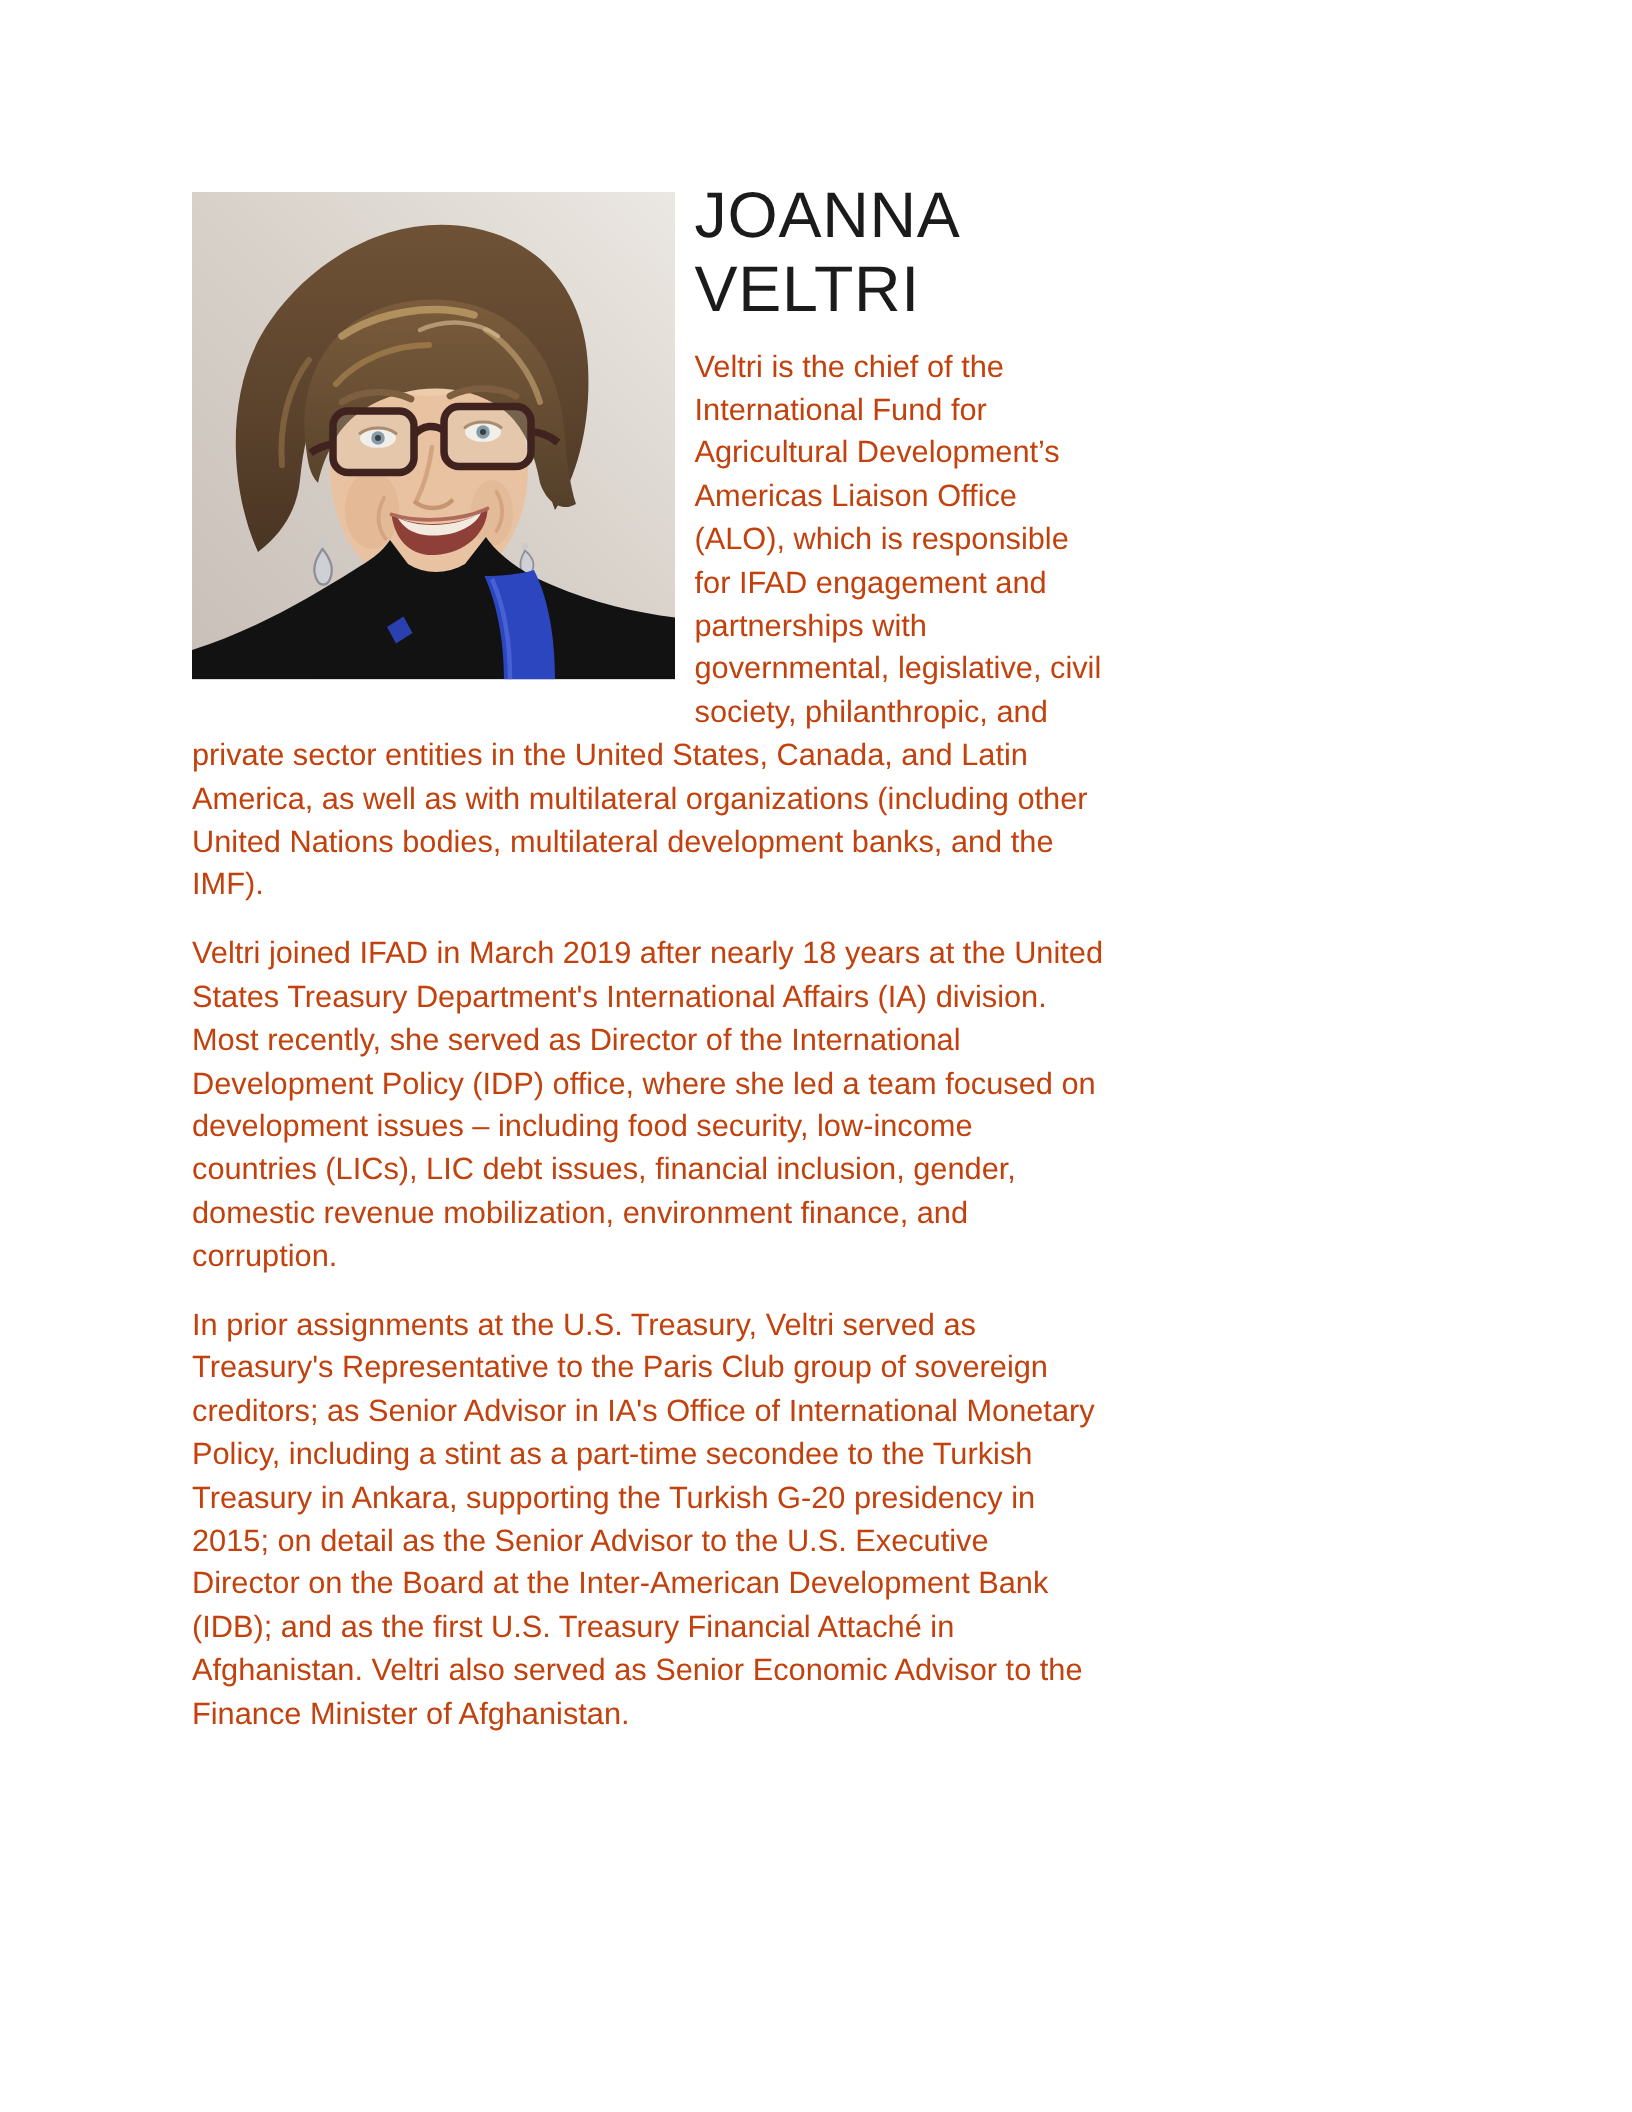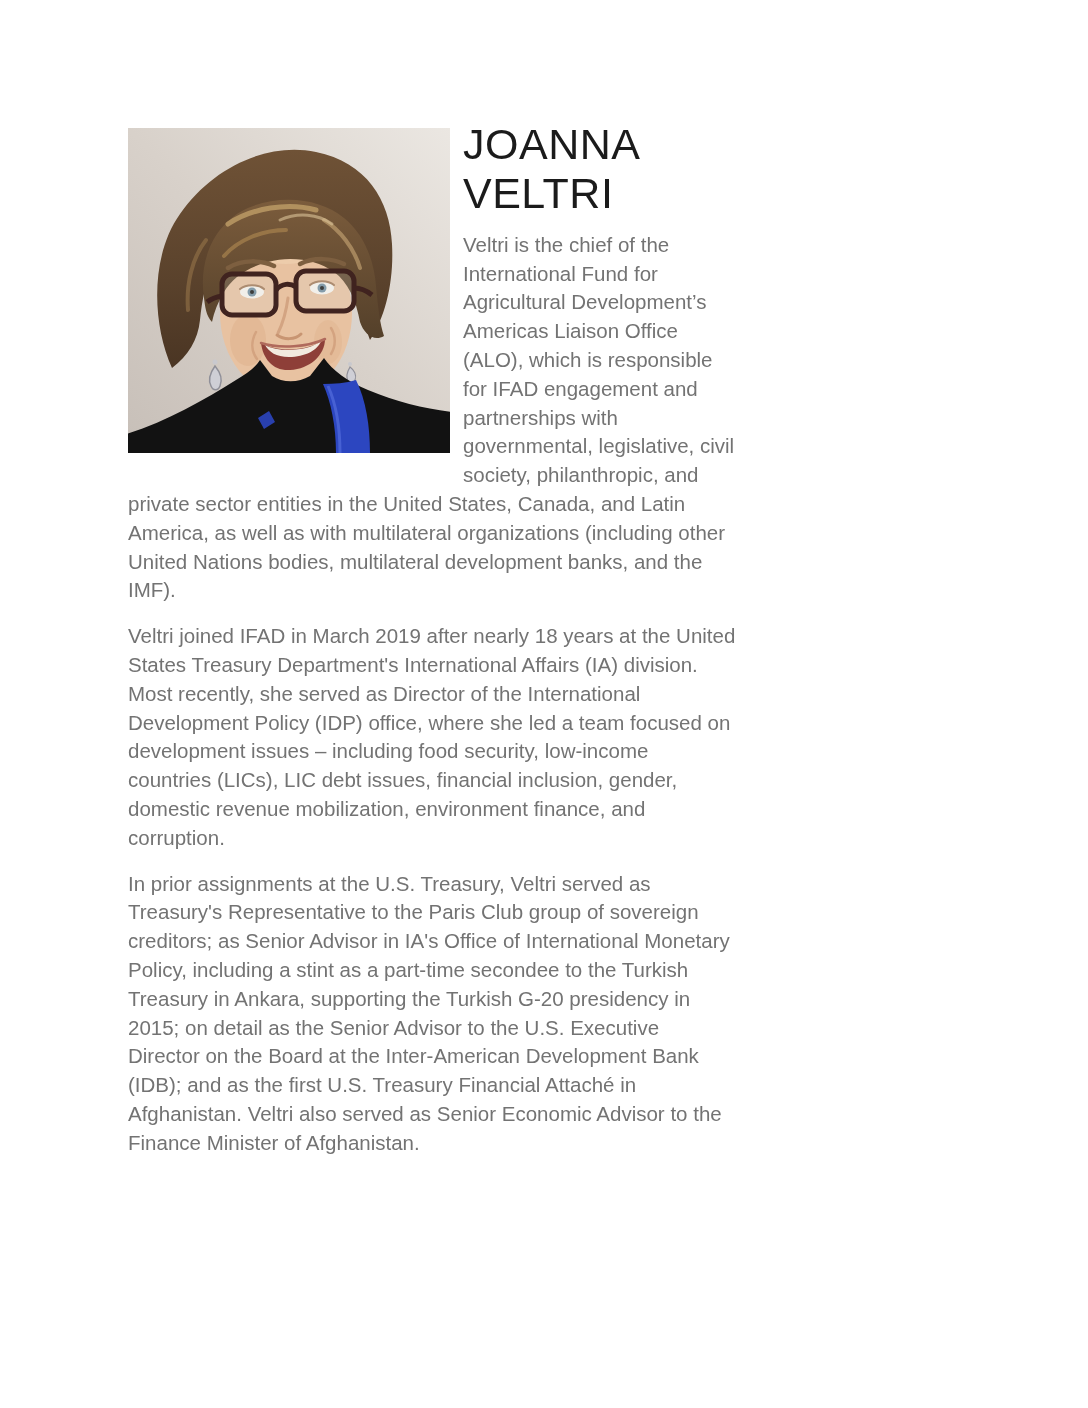--- a/index.html
+++ b/index.html
@@ -34,21 +34,21 @@
     font-weight: 400;
     line-height: 1.15;
     margin: 0 0 12px 0;
     letter-spacing: 0.5px;
     color: #1b1b1b;
   }
   p.body-par {
     font-size: 20.5px;
     line-height: 28.8px;
     margin: 0 0 17px 0;
-    color: #737373;
+    color: #c2410c;
   }
 </style>
 </head>
 <body>
 
 <div class="page">
   <div class="content">
 
     <figure class="photo" aria-label="Portrait of Joanna Veltri smiling, short brown hair, glasses, black top with blue scarf">
       <svg viewBox="0 0 322 325" width="322" height="325" xmlns="http://www.w3.org/2000/svg">

